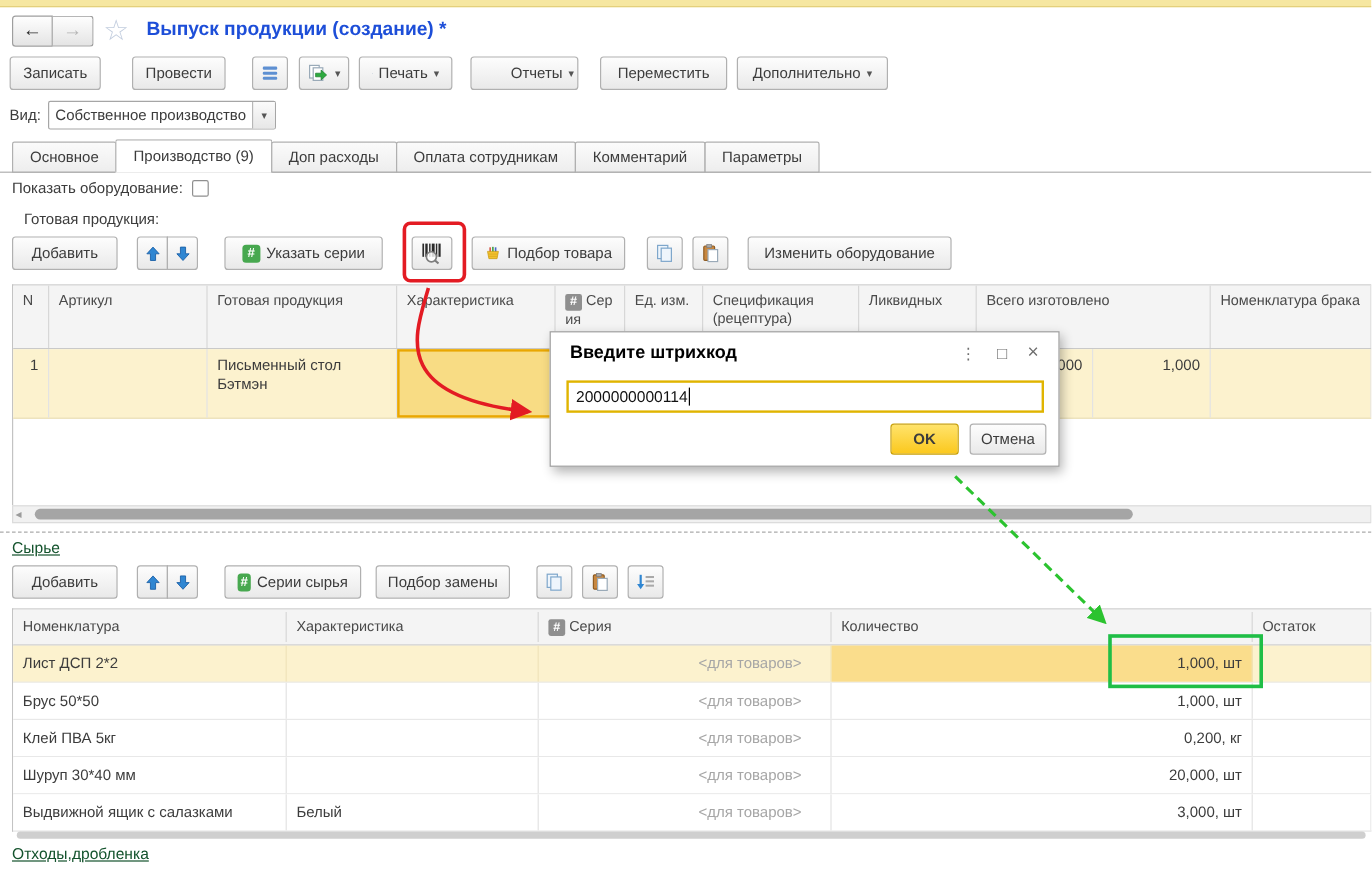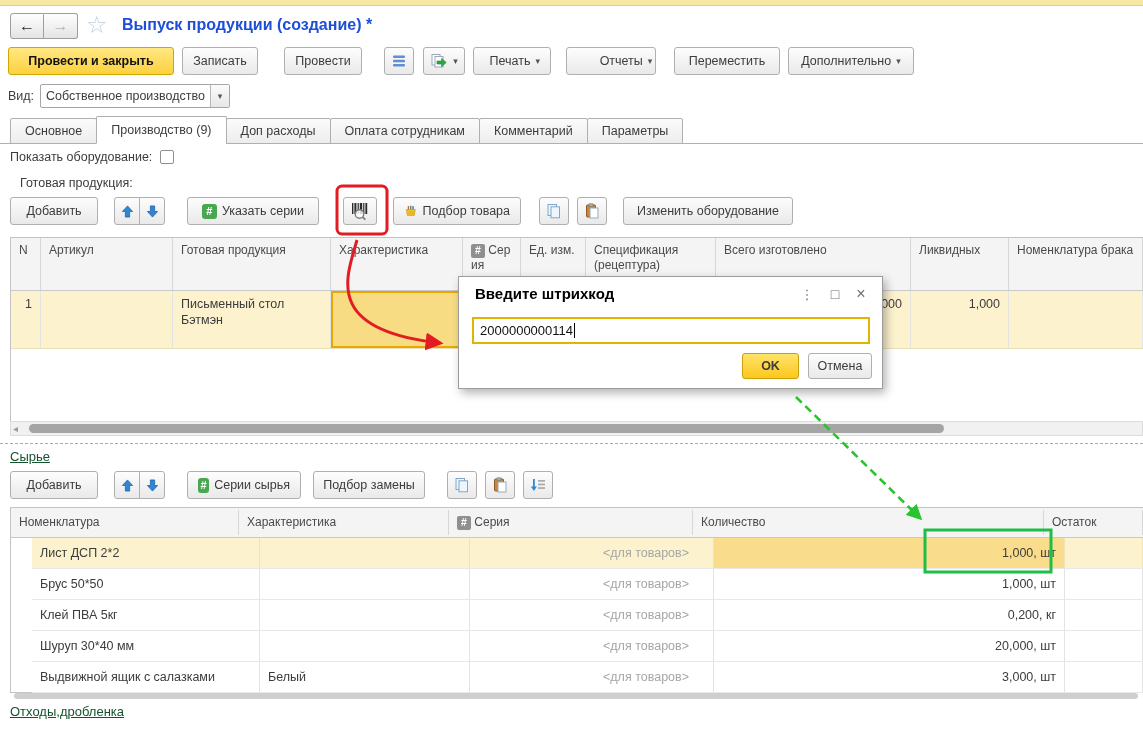--- a/index.html
+++ b/index.html
@@ -63,21 +63,21 @@
   .grayval { color:#a6a6a6; text-align:right; padding-right:24px; }
 
   
   .gc0{width:30px}.gc1{width:132px}.gc2{width:158px}.gc3{width:132px}.gc4{width:58px;word-break:break-all}
   .gc5{width:65px}.gc6{width:130px}.gc7{width:195px}.gc8{width:98px}.gc9{flex:1;white-space:nowrap}
   .goods-row { height:58px; background:#fcf2ce; border-bottom:1px solid #e9dfb9; }
   .sel-cell { background:#f8dc84; border:2px solid #e9a702 !important; }
 
   
   .rc0{width:228px}.rc1{width:210px}.rc2{width:244px}.rc3{width:351px}.rc4{flex:1}
-  .raw-row { height:31px; border-bottom:1px solid #e8e8e8; background:#fff; align-items:center;margin-left:21px; }
+  .raw-row { height:31px; border-bottom:1px solid #e8e8e8; background:#fff; align-items:center; }
   .raw-row .td { padding-top:0; padding-bottom:0; display:flex; align-items:center; height:100%; }
   .raw-row .num { justify-content:flex-end; }
   .raw-row .grayval { justify-content:flex-end; }
   .raw-row.hl { background:#fcf2ce; }
   .raw-row.hl .td { border-right:1px solid #efe3ba; }
   .raw-row.hl .qty-sel { background:#fadd8c; }
 
   
   .hscroll { position:absolute; left:10px; top:421px; width:1133px; height:15px; background:#f1f1f1;
              border:1px solid #dcdcdc; }
@@ -117,23 +117,20 @@
         <span>←</span>
       </div>
     <div class="navbtn fwd">
         <span>→</span>
       </div>
   </div>
   <div class="star">☆</div>
   <div class="wintitle">Выпуск продукции (создание) *</div>
 
   <div class="row" style="top:46px;height:30px;">
-    <div class="btn btn-yellow" style="margin-left:8px;width:166px;">
-        <span>Провести и закрыть</span>
-      </div>
     <div class="btn" style="margin-left:8px;width:76px;">
         <span>Записать</span>
       </div>
     <div class="btn" style="margin-left:26px;width:78px;">
         <span>Провести</span>
       </div>
     <div class="btn icon-btn" style="margin-left:22px;">
       <svg width="16" height="16" viewBox="0 0 16 16">
         <rect x="2" y="2.5" width="12" height="2.6" rx="1" fill="#5e90d2"></rect>
         <rect x="2" y="6.7" width="12" height="2.6" rx="1" fill="#5e90d2"></rect>
@@ -278,22 +275,22 @@
 
   <div class="tablebox" style="left:10px;top:237px;width:1133px;height:184px;border-bottom:none;">
     <div class="thead" style="height:53px;">
       <div class="th gc0">N</div>
       <div class="th gc1">Артикул</div>
       <div class="th gc2">Готовая продукция</div>
       <div class="th gc3">Характеристика</div>
       <div class="th gc4"><span class="hash hash-gray">#</span> <span>Серия</span></div>
       <div class="th gc5">Ед. изм.</div>
       <div class="th gc6">Спецификация (рецептура)</div>
+      <div class="th gc8">Ликвидных</div>
       <div class="th gc7">Всего изготовлено</div>
-      <div class="th gc8">Ликвидных</div>
       <div class="th gc9">Номенклатура брака</div>
     </div>
     <div class="trow goods-row">
       <div class="td gc0 num">1</div>
       <div class="td gc1"></div>
       <div class="td gc2">Письменный стол Бэтмэн</div>
       <div class="td gc3 sel-cell"></div>
       <div class="td gc4"></div>
       <div class="td gc5"></div>
       <div class="td gc6"></div>

